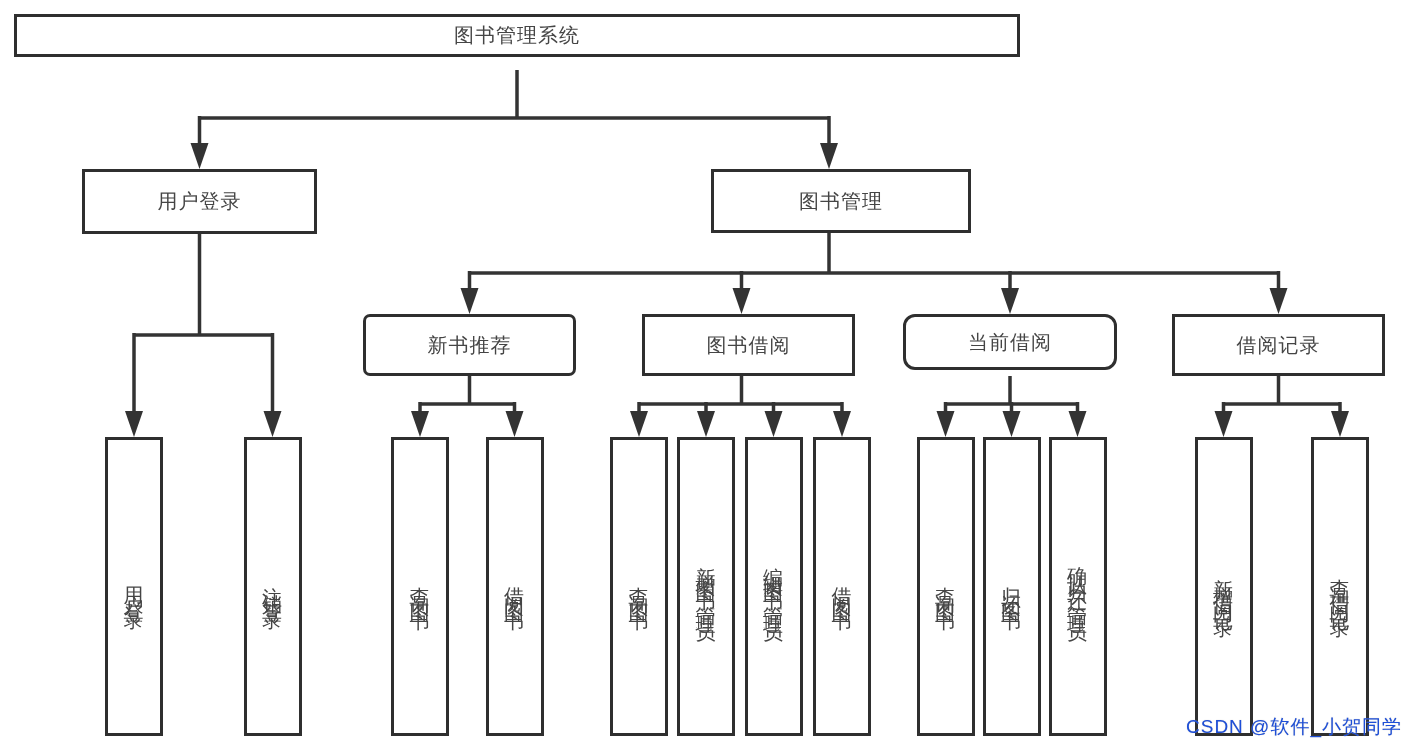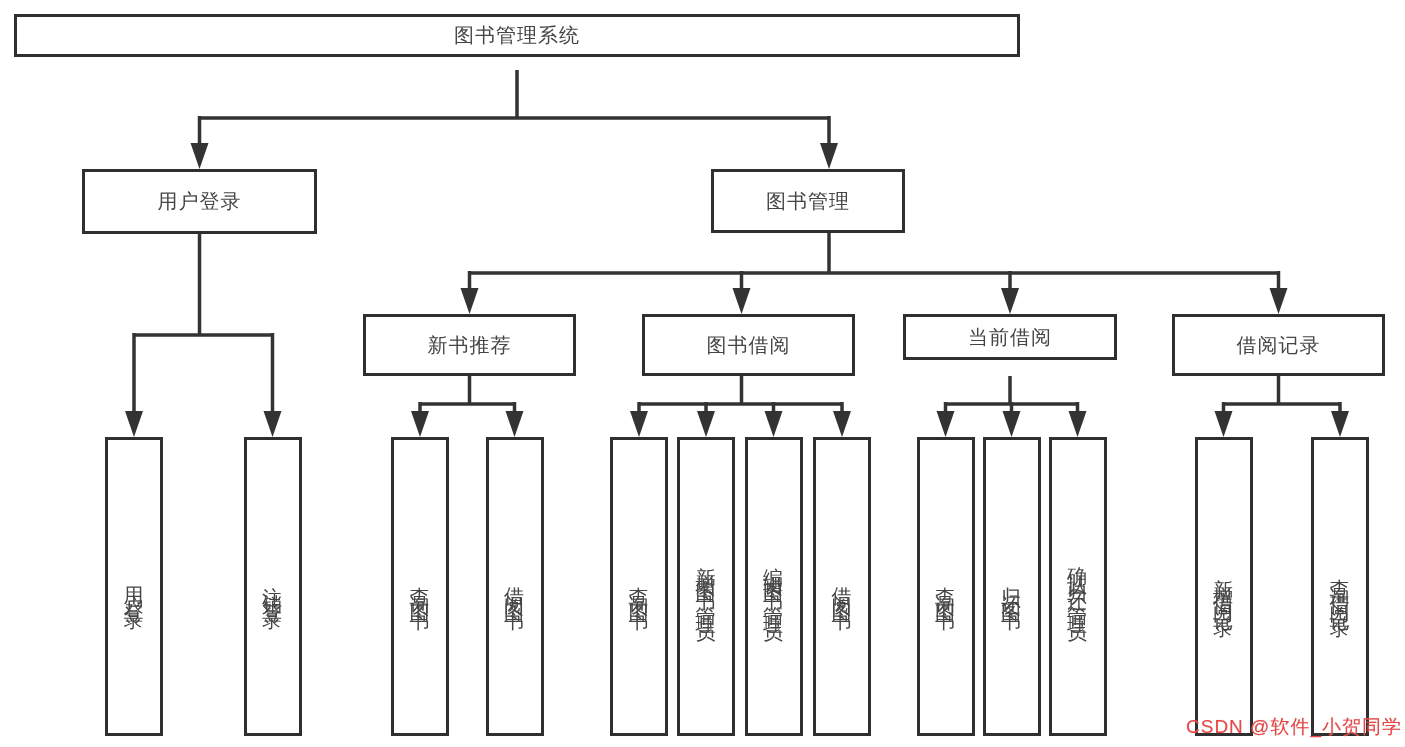--- a/index.html
+++ b/index.html
@@ -43,21 +43,21 @@
     text-orientation: mixed;
     letter-spacing: 8px;
     font-size: 20px;
     line-height: 1;
   }
   .watermark {
     position: absolute;
     left: 1186px;
     top: 714px;
     font-size: 19px;
-    color: #ef4444;
+    color: #1d4ed8;
     letter-spacing: 1px;
     z-index: 5;
     text-shadow: 0 0 1px rgba(160,160,160,0.6);
   }
 </style>
 </head>
 <body>
 
 <div class="canvas">
 
@@ -133,25 +133,25 @@
       <polyline points="1223.5,402 1223.5,415"></polyline>
       <polygon points="1214.5,411 1232.5,411 1223.5,437"></polygon>
       <polyline points="1340,402 1340,415"></polyline>
       <polygon points="1331,411 1349,411 1340,437"></polygon>
     </g>
   </svg>
 
   <div class="node" style="left:14px; top:14px; width:1006px; height:43px;">图书管理系统</div>
 
   <div class="node" style="left:82px; top:169px; width:235px; height:65px;">用户登录</div>
-  <div class="node" style="left:711px; top:169px; width:194px; height:64px;">图书管理</div>
+  <div class="node" style="left:711px; top:169px; width:260px; height:64px;">图书管理</div>
 
-  <div class="node" style="left:363px; top:314px; width:213px; height:62px;">新书推荐</div>
+  <div class="node" style="left:363px; top:314px; width:213px; height:62px;border-radius:7px;">新书推荐</div>
   <div class="node" style="left:642px; top:314px; width:213px; height:62px;">图书借阅</div>
-  <div class="node" style="left:903px; top:314px; width:214px; height:46px;">当前借阅</div>
+  <div class="node" style="left:903px; top:314px; width:214px; height:56px;border-radius:12px;">当前借阅</div>
   <div class="node" style="left:1172px; top:314px; width:213px; height:62px;">借阅记录</div>
 
   <div class="node leaf" style="left:105px; top:437px; width:58px; height:299px;">用户登录</div>
   <div class="node leaf" style="left:243.5px; top:437px; width:58px; height:299px;">注销登录</div>
 
   <div class="node leaf" style="left:391px; top:437px; width:58px; height:299px;">查询图书</div>
   <div class="node leaf" style="left:485.5px; top:437px; width:58px; height:299px;">借阅图书</div>
 
   <div class="node leaf" style="left:610px; top:437px; width:58px; height:299px;">查询图书</div>
   <div class="node leaf" style="left:677px; top:437px; width:58px; height:299px;">新增图书（管理员）</div>

